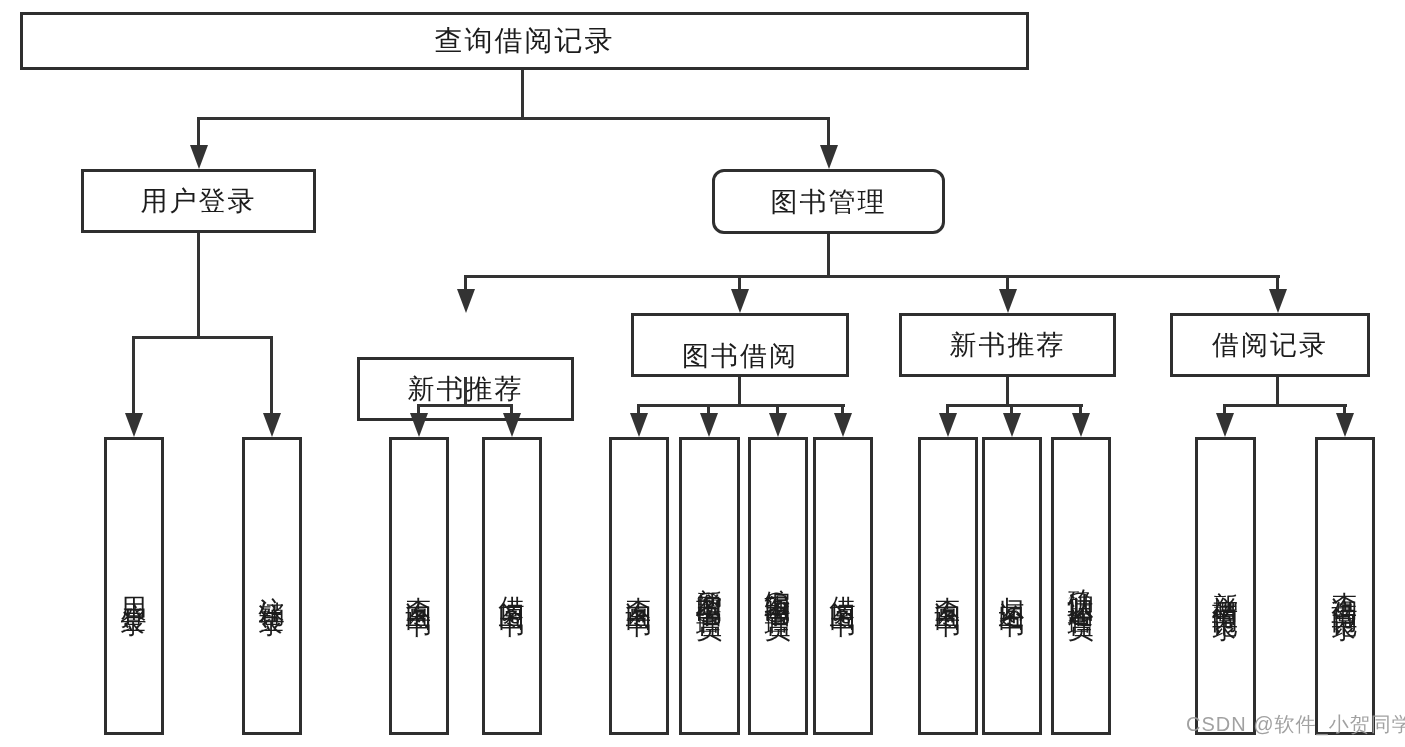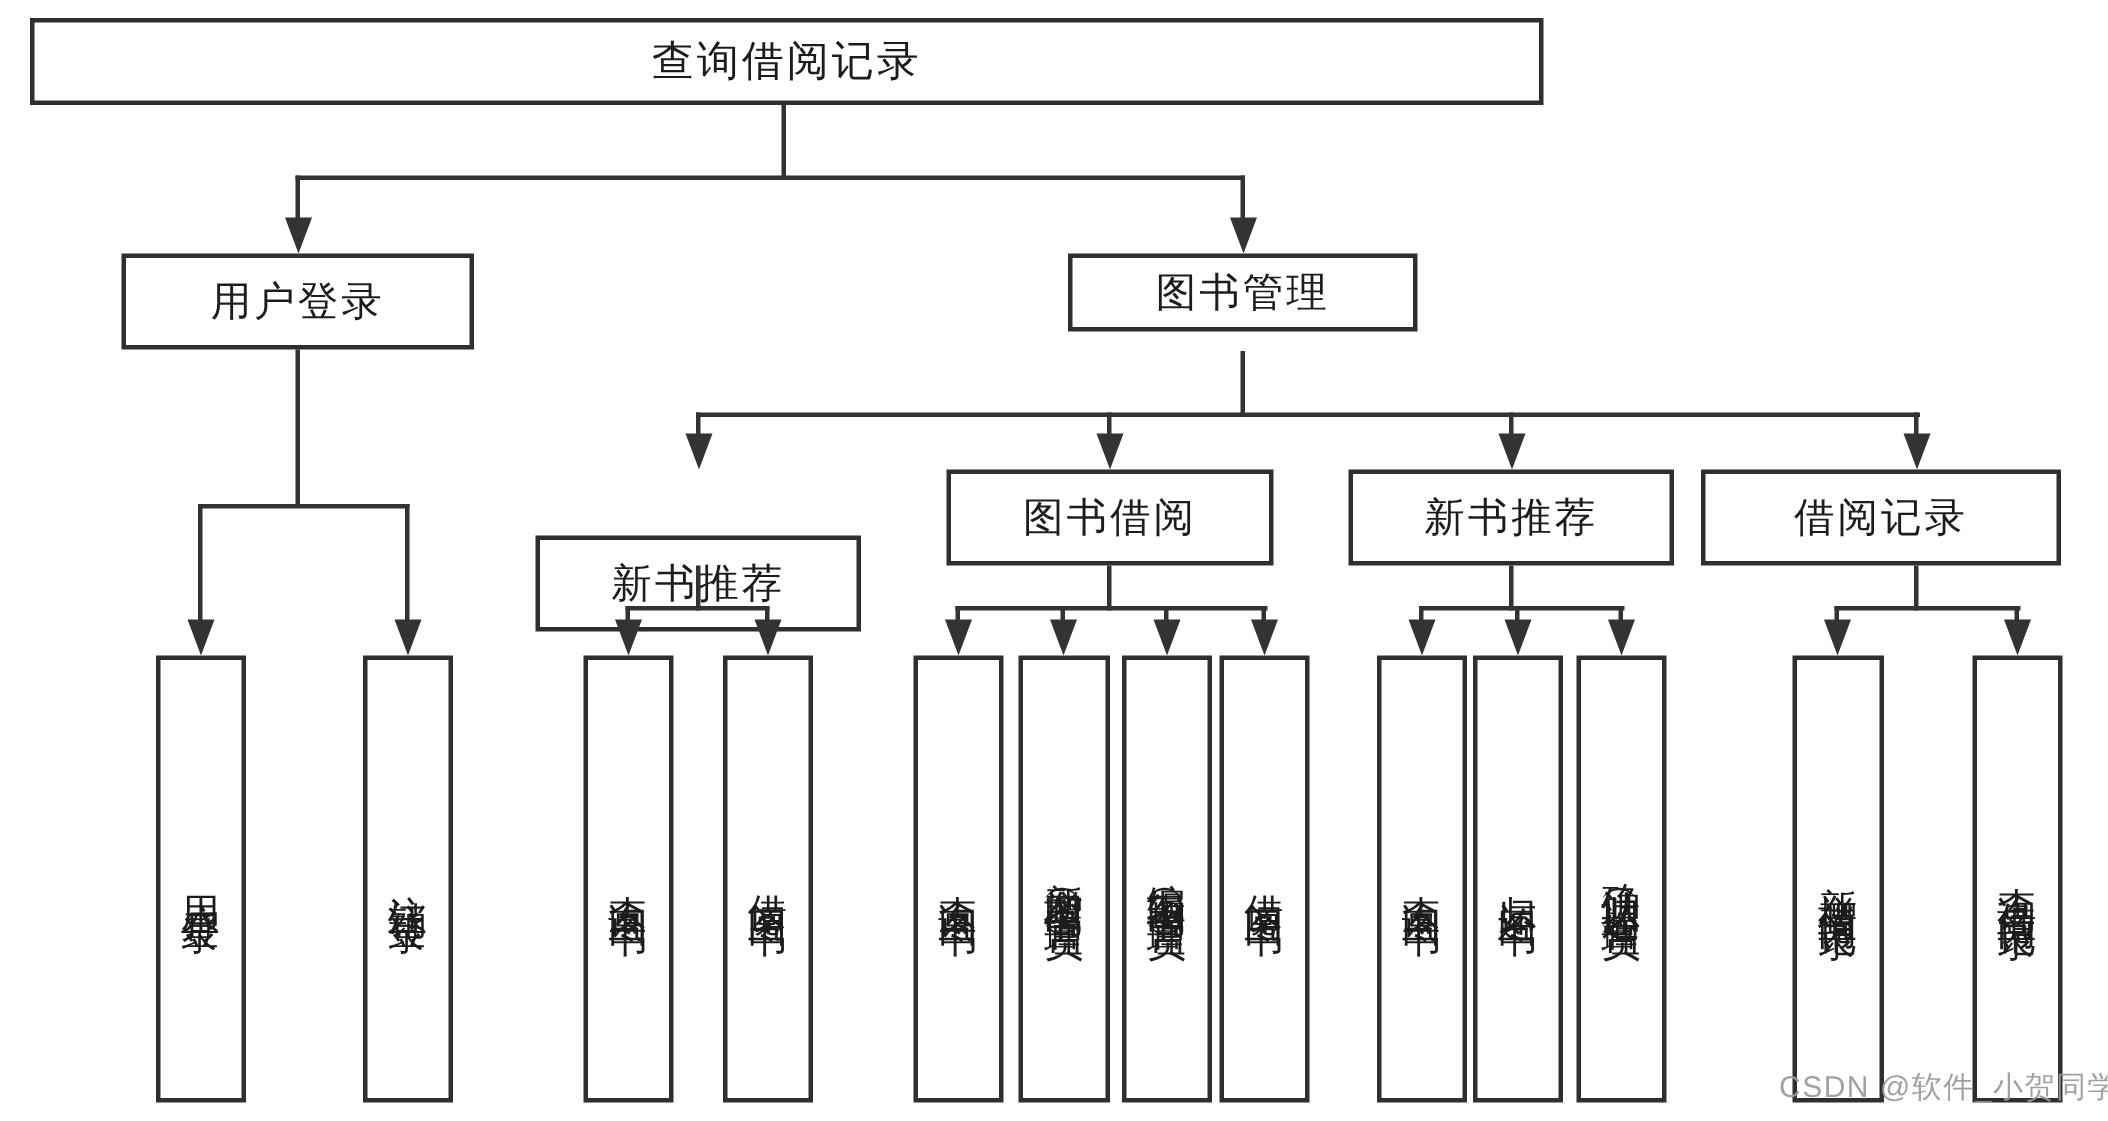--- a/index.html
+++ b/index.html
@@ -75,21 +75,21 @@
     <div class="line" style="left:197px; top:117px; width:633px; height:3px;"></div>
     <div class="line" style="left:197px; top:117px; width:3px;  height:32px;"></div>
     <div class="arrow" style="left:190px; top:145px;"></div>
     <div class="line" style="left:827px; top:117px; width:3px;  height:32px;"></div>
     <div class="arrow" style="left:820px; top:145px;"></div>
   </div>
 
   <div class="box h2" style="left:81px; top:169px; width:235px; height:64px;">
     <span>用户登录</span>
   </div>
-  <div class="box h2" style="left:712px; top:169px; width:233px; height:52px;">
+  <div class="box h2" style="left:712px; top:169px; width:233px; height:65px;border-radius:12px;">
     <span>图书管理</span>
   </div>
 
   <div>
     <div class="line" style="left:197px; top:233px; width:3px;  height:104px;"></div>
     <div class="line" style="left:132px; top:336px; width:141px; height:3px;"></div>
     <div class="line" style="left:132px; top:336px; width:3px;  height:78px;"></div>
     <div class="arrow" style="left:125px; top:413px;"></div>
     <div class="line" style="left:270px; top:336px; width:3px;  height:78px;"></div>
     <div class="arrow" style="left:263px; top:413px;"></div>
@@ -104,27 +104,27 @@
     <div class="arrow" style="left:731px;  top:289px;"></div>
     <div class="line" style="left:1006px; top:275px; width:3px;   height:16px;"></div>
     <div class="arrow" style="left:999px;  top:289px;"></div>
     <div class="line" style="left:1276px; top:275px; width:3px;   height:16px;"></div>
     <div class="arrow" style="left:1269px; top:289px;"></div>
   </div>
 
   <div class="box h2" style="left:357px; top:313px; width:217px; height:64px;margin-top:44px;">
     <span>新书推荐</span>
   </div>
-  <div class="box h2" style="left:631px; top:313px; width:218px; height:64px;">
+  <div class="box h2" style="left:631px; top:313px; width:218px; height:64px;align-items:flex-end;">
     <span>图书借阅</span>
   </div>
   <div class="box h2" style="left:899px; top:313px; width:217px; height:64px;">
     <span>新书推荐</span>
   </div>
-  <div class="box h2" style="left:1134px; top:313px; width:240px; height:64px;">
+  <div class="box h2" style="left:1170px; top:313px; width:200px; height:64px;">
     <span>借阅记录</span>
   </div>
 
   <div>
     <div class="line" style="left:464px; top:377px; width:3px;  height:30px;"></div>
     <div class="line" style="left:417px; top:404px; width:96px; height:3px;"></div>
     <div class="line" style="left:417px; top:404px; width:3px;  height:12px;"></div>
     <div class="arrow" style="left:410px; top:413px;"></div>
     <div class="line" style="left:510px; top:404px; width:3px;  height:12px;"></div>
     <div class="arrow" style="left:503px; top:413px;"></div>

